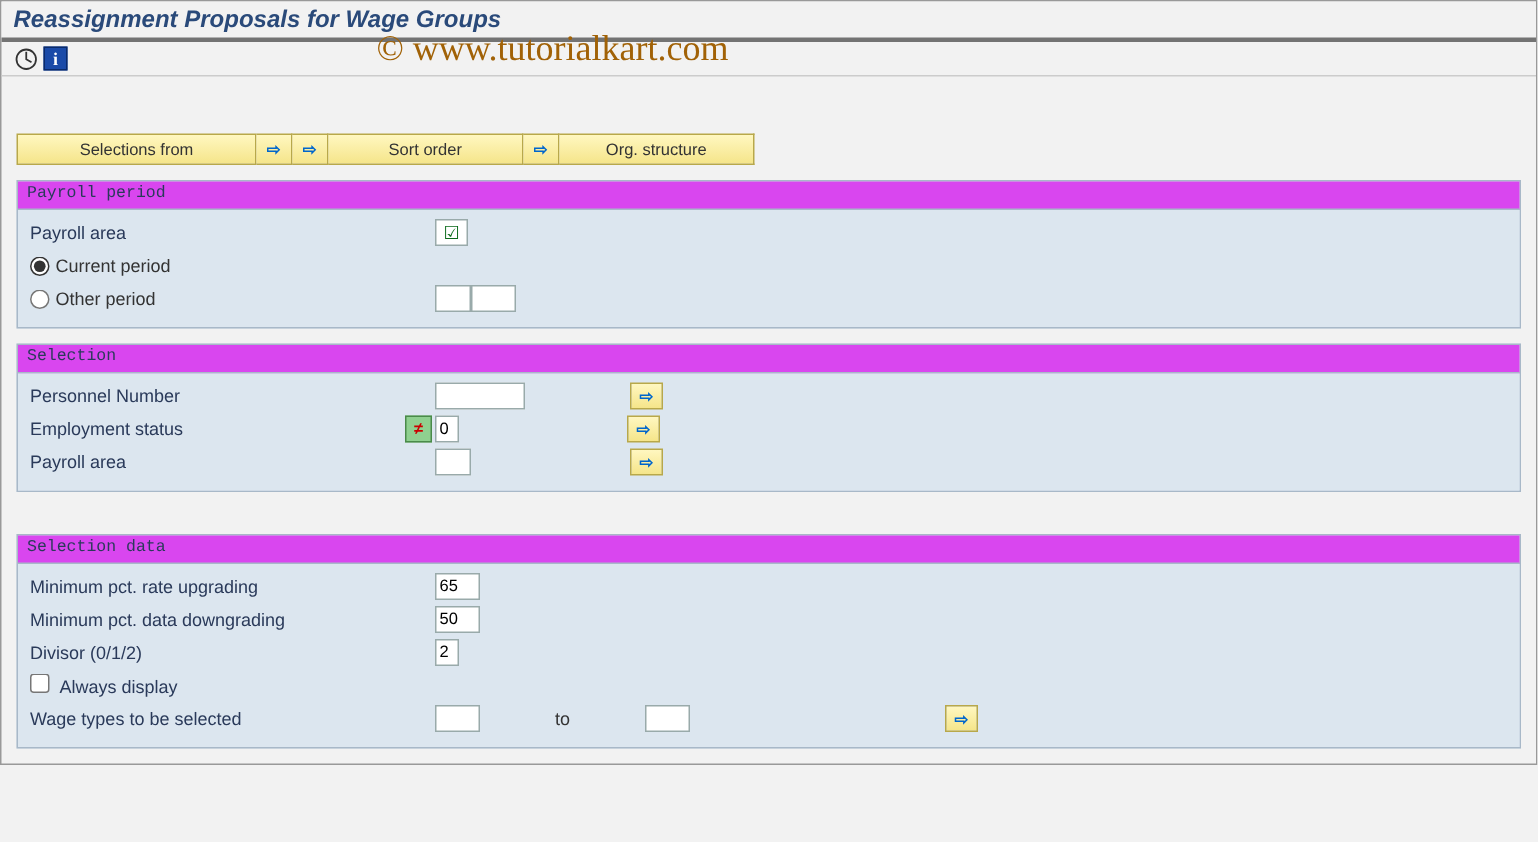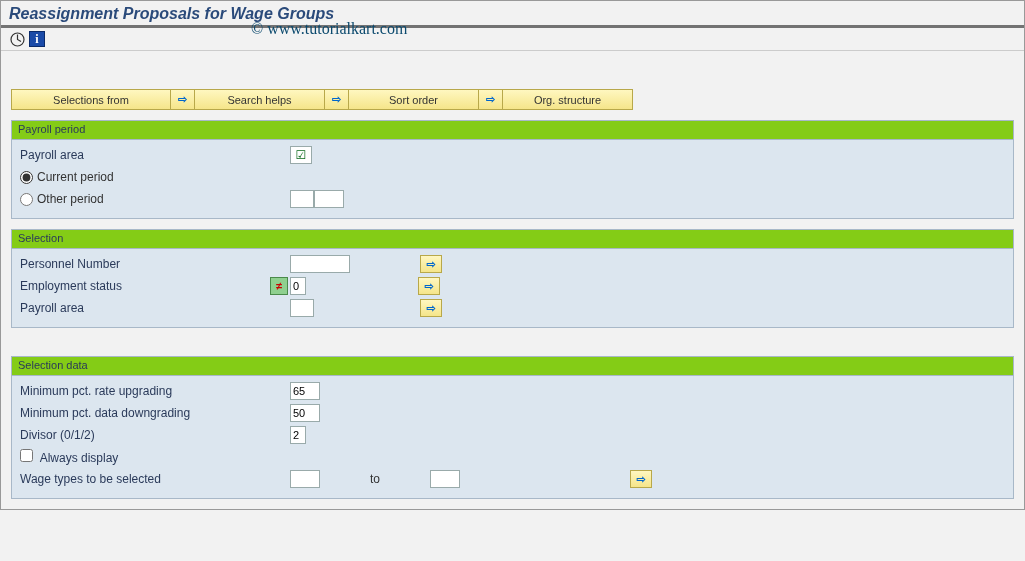--- a/index.html
+++ b/index.html
@@ -40,21 +40,21 @@
   }
   .info-icon {
     display:inline-flex; align-items:center; justify-content:center;
     width:16px; height:16px;
     background:#1a4aa8; color:#fff; font-weight:bold;
     font-family: "Times New Roman", serif; font-size:12px;
     border:1px solid #0a2a6a;
   }
   .watermark {
     position:absolute; left:250px; top:-8px;
-    font-size:16px; color:#0c4a6e; font-family:Georgia,serif;
+    font-size:24px; color:#a16207; font-family:Georgia,serif;
     pointer-events:none; user-select:none;text-align:center;
   }
   .btn-row {
     padding: 6px 10px;
     display:flex; gap:0;
   }
   .sap-btn {
     background: linear-gradient(#fff7c0, #f5e58a);
     border:1px solid #b8a84a;
     height:21px;
@@ -70,21 +70,22 @@
   .arrow-glyph { color:#0066cc; font-weight:bold; font-size:11px; }
   .group {
     margin: 4px 10px 10px 10px;
     border:1px solid #a8b8c8;
     background:#dce6ef;
   }
   .group-title {
     font-size:11px; color:#2a3a5a;
     padding:2px 6px 4px 6px;
     border-bottom:1px solid #a8b8c8;
-    background:#84cc16;
+    background:#d946ef;
+    font-family:Liberation Mono, monospace;
   }
   .group-body {
     padding:4px 8px 8px 8px;
     background:#dce6ef;
   }
   .row {
     display:flex; align-items:center;
     height:22px;
   }
   .label { width:240px; color:#2a3a5a; }
@@ -133,21 +134,20 @@
     </span>
     <span class="info-icon">i</span>
     <span class="watermark">© www.tutorialkart.com</span>
   </div>
 
   <div class="btn-row">
     <div class="sap-btn wide">Selections from</div>
     <div class="sap-btn arrow">
         <span class="arrow-glyph">⇨</span>
       </div>
-    <div class="sap-btn" style="width:130px">Search helps</div>
     <div class="sap-btn arrow">
         <span class="arrow-glyph">⇨</span>
       </div>
     <div class="sap-btn" style="width:130px">Sort order</div>
     <div class="sap-btn arrow">
         <span class="arrow-glyph">⇨</span>
       </div>
     <div class="sap-btn" style="width:130px">Org. structure</div>
   </div>
 

